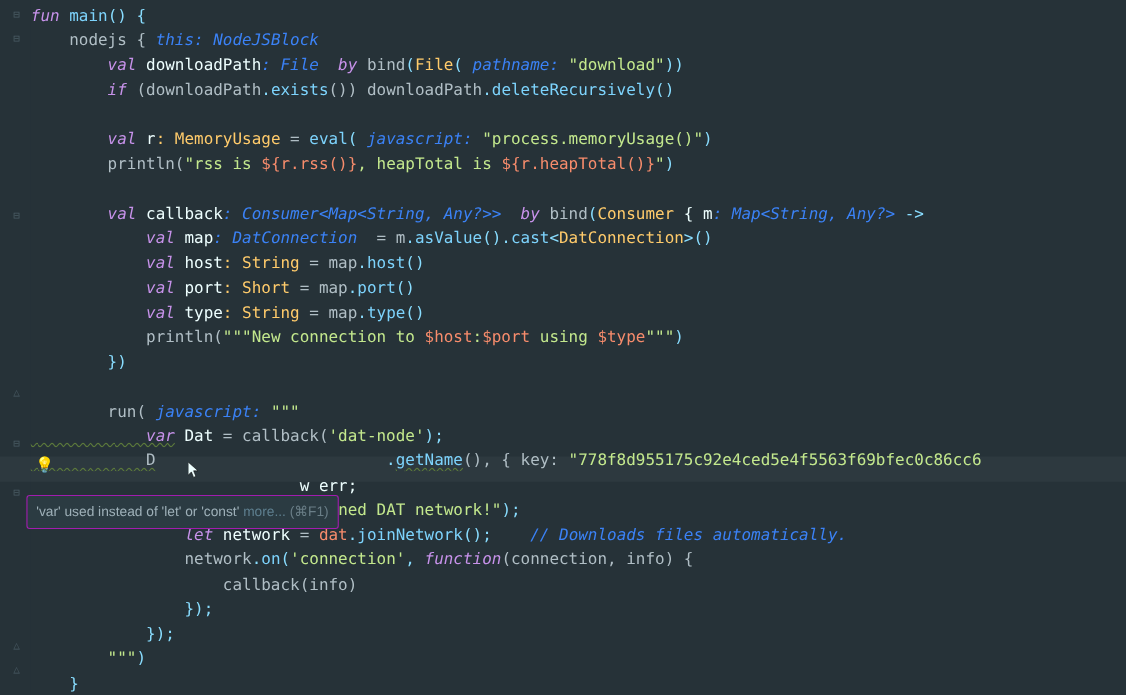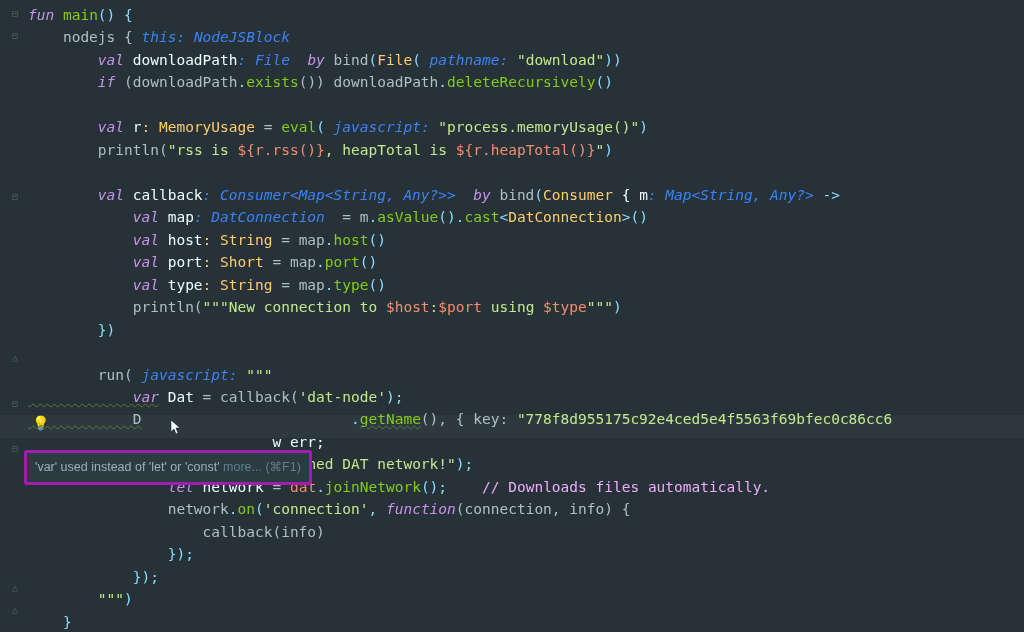--- a/index.html
+++ b/index.html
@@ -28,46 +28,46 @@
   font-size: 10px;
 }
 .code {
   position: absolute;
   left: 28px;
   top: 4px;
   white-space: pre;
   font-family: inherit;
 }
 .kw { color: #c792ea; font-style: italic; }
-.fn { color: #84cc16; }
+.fn { color: #7dd3fc; }
 .ident { color: #eeffff; margin-top: 20px; }
 .type { color: #ffcb6b; margin-top: 12px; }
 .str { color: #c3e88d; }
 .num { color: #f78c6c; }
 .op { color: #89ddff; }
 .param { color: #3b82f6; font-style: italic; }
-.comment { color: #f0abfc; }
+.comment { color: #3b82f6; font-style: italic; }
 .tmplv { color: #f78c6c; }
 .warn { text-decoration: underline wavy #5c7a3a; text-decoration-thickness: 1px; }
 .hl-line {
   position: absolute;
   left: 0;
   width: 100%;
   height: 23px;
   background: rgba(255,255,255,0.035);
 }
 .bulb {
   position: absolute;
   left: 32px;
   font-size: 14px;
 }
 .tooltip {
   position: absolute;
   background: #2b3b42;
-  border: 3px solid #a21caf;
+  border: 1px solid #a21caf;
   border-radius: 3px;
   padding: 5px 8px;
   font-size: 12.5px;
   color: #9eb0b8;
   font-family: -apple-system, sans-serif;
 }
 .tooltip .q { color: #9eb0b8; }
 .tooltip .link { color: #5e7f8f; }
 .tooltip .sc { color: #6a7e87; }
 .cursor {

